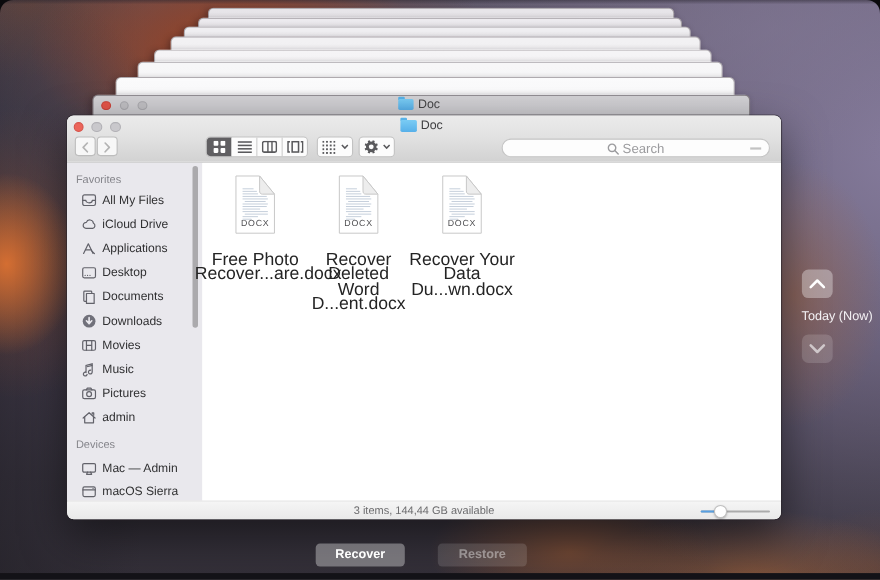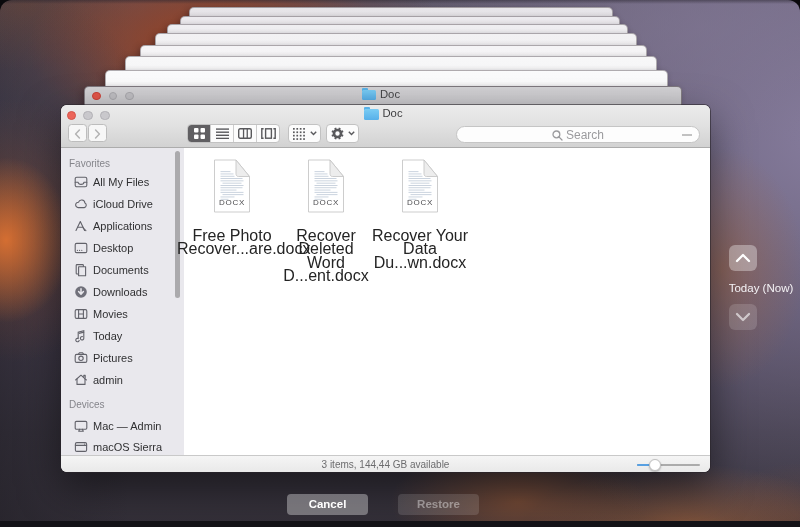--- a/index.html
+++ b/index.html
@@ -255,21 +255,21 @@
           <circle cx="7" cy="7" r="5.8" fill="#70707a"></circle>
           <path d="M7 3.8 v5 M4.6 6.6 L7 9.2 L9.4 6.6" stroke="#e9e8ed" stroke-width="1.5" fill="none" stroke-linecap="round" stroke-linejoin="round"></path>
         </svg>
         <span>Downloads</span>
       </div>
     <div class="si" style="top:180.5px;">
         <svg width="14" height="14" viewBox="0 0 14 14">
           <path d="M5.2 11 a1.7 1.7 0 1 1-1-1.5 V3.2 l5.6-1.4 v7.4 a1.7 1.7 0 1 1-1-1.5" fill="none" stroke="#62626a" stroke-width="1.1"></path>
           <path d="M4.9 4.4 l5.2-1.3" stroke="#62626a" stroke-width="1.1"></path>
         </svg>
-        <span>Today</span>
+        <span>Music</span>
       </div>
     <div class="si" style="top:202.5px;">
         <svg width="14" height="14" viewBox="0 0 14 14">
           <g fill="none" stroke="#62626a" stroke-width="1.1" stroke-linejoin="round" stroke-linecap="round">
             <rect x="1.2" y="3.4" width="11.6" height="8" rx="1.5"></rect>
             <path d="M4.4 3.4 l1-1.6 h3.2 l1 1.6"></path>
             <circle cx="7" cy="7.3" r="2.2"></circle>
           </g>
         </svg>
         <span>Pictures</span>
@@ -383,15 +383,15 @@
     <div class="knob"></div>
   </div>
 </div>
 <div class="tmb up"><svg width="28" height="26" viewBox="0 0 28 26">
       <path d="M8 16 L14 10 L20 16" fill="none" stroke="#fff" stroke-width="2.3" stroke-linecap="round" stroke-linejoin="round"></path>
     </svg></div>
 <div class="today">Today (Now)</div>
 <div class="tmb down"><svg width="28" height="26" viewBox="0 0 28 26">
       <path d="M8 10 L14 16 L20 10" fill="none" stroke="rgba(255,255,255,.6)" stroke-width="2.3" stroke-linecap="round" stroke-linejoin="round"></path>
     </svg></div>
-<div class="bbtn cancel">Cancel</div>
+<div class="bbtn cancel">Recover</div>
 <div class="bbtn restore">Restore</div>
 <div class="botbar"></div>
 
 </body></html>

